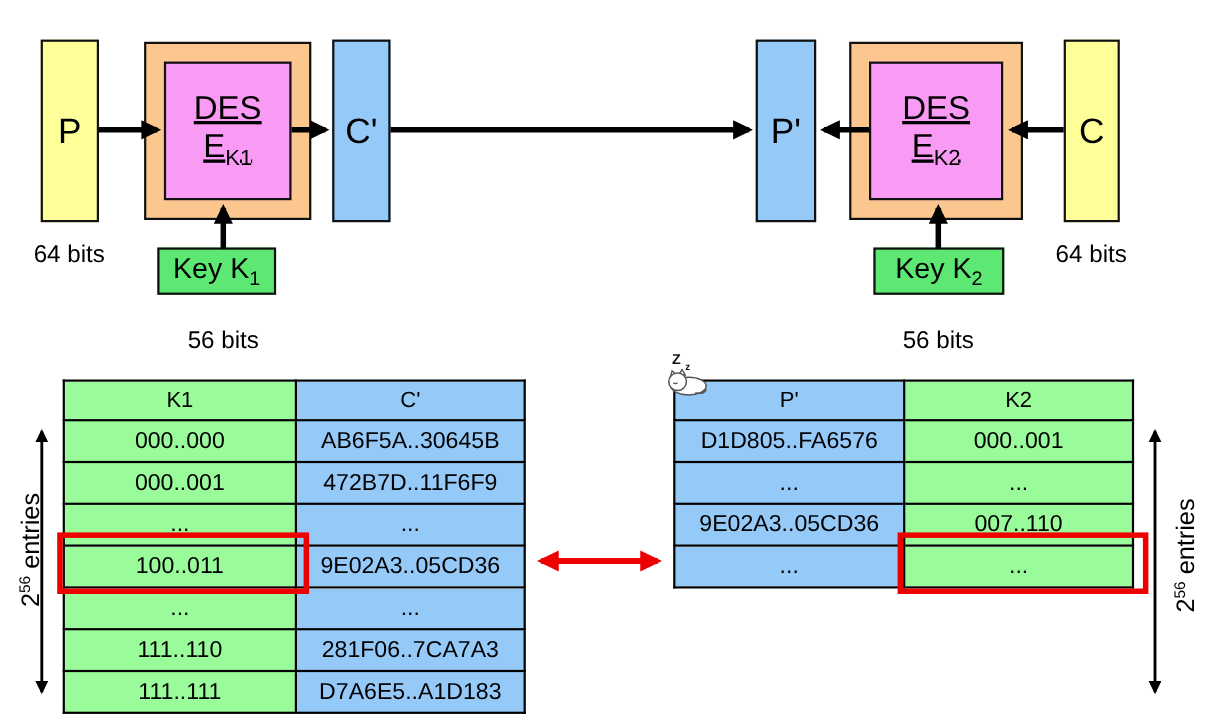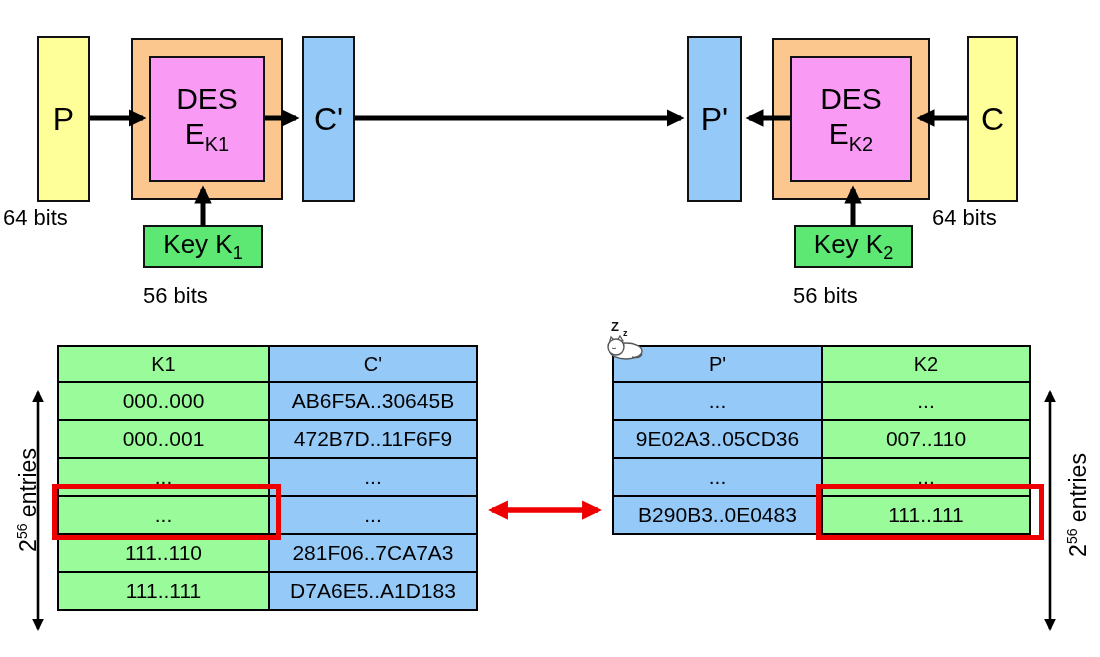--- a/index.html
+++ b/index.html
@@ -5,26 +5,26 @@
   html,body{margin:0;padding:0;background:#fff;}
   #canvas{
     position:relative;width:1100px;height:657px;background:#ffffff;
     font-family:"Liberation Sans", sans-serif;color:#000;overflow:hidden;
   }
   .box{
     position:absolute;box-sizing:border-box;border:2px solid #111;
     display:flex;align-items:center;justify-content:center;text-align:center;
   }
   .io-label{font-size:32px;}
-  .des-inner{font-size:30px;line-height:1.15;}
+  .des-inner{font-size:30px;line-height:1.15;text-decoration:underline;}
   .des-inner sub{font-size:20px;}
   .key-box{font-size:26px;}
   .key-box sub{font-size:18px;}
   .bits-label{
-    position:absolute;width:120px;font-size:22px;
+    position:absolute;width:120px;text-align:center;font-size:22px;margin-top:13px;
   }
   table.lookup{
     position:absolute;border-collapse:collapse;table-layout:fixed;
     font-size:21px;text-align:center;
   }
   table.lookup td{border:2px solid #000;padding:0;height:36px;overflow:hidden;}
   table.lookup tr.hdr td{height:34px;font-size:20px;}
   .green-cell{background:#99FB99;}
   .blue-cell{background:#94C9F8;}
   .red-frame{
@@ -68,21 +68,21 @@
     <div>
       <span>DES</span><br>
       <span>E</span><sub>K2</sub>
     </div>
   </div>
 
   <div class="box io-label" style="left:967px;top:36px;width:51px;height:166px;background:#FFFF99;">
     <span>C</span>
   </div>
 
-  <div class="box key-box" style="left:143px;top:225px;width:120px;height:43px;background:#5CE873;">
+  <div class="box key-box" style="left:143px;top:225px;width:108px;height:43px;background:#5CE873;">
     <span><span>Key K</span><sub>1</sub></span>
   </div>
   <div class="box key-box" style="left:794px;top:225px;width:119px;height:43px;background:#5CE873;">
     <span><span>Key K</span><sub>2</sub></span>
   </div>
 
   <div class="bits-label" style="left:3px;top:205px;">64 bits</div>
   <div class="bits-label" style="left:932px;top:205px;">64 bits</div>
   <div class="bits-label" style="left:143px;top:283px;">56 bits</div>
   <div class="bits-label" style="left:793px;top:283px;">56 bits</div>
@@ -137,20 +137,24 @@
     </tr>
     <tr>
       <td class="green-cell">000..001</td>
       <td class="blue-cell">472B7D..11F6F9</td>
     </tr>
     <tr>
       <td class="green-cell">...</td>
       <td class="blue-cell">...</td>
     </tr>
     <tr>
+      <td class="green-cell">100..011</td>
+      <td class="blue-cell">9E02A3..05CD36</td>
+    </tr>
+    <tr>
       <td class="green-cell">...</td>
       <td class="blue-cell">...</td>
     </tr>
     <tr>
       <td class="green-cell">111..110</td>
       <td class="blue-cell">281F06..7CA7A3</td>
     </tr>
     <tr>
       <td class="green-cell">111..111</td>
       <td class="blue-cell">D7A6E5..A1D183</td>
@@ -162,34 +166,34 @@
     <colgroup>
         <col style="width:209px">
         <col style="width:208px">
       </colgroup>
     <tbody>
         <tr class="hdr">
       <td class="blue-cell">P'</td>
       <td class="green-cell">K2</td>
     </tr>
     <tr>
+      <td class="blue-cell">D1D805..FA6576</td>
+      <td class="green-cell">000..001</td>
+    </tr>
+    <tr>
       <td class="blue-cell">...</td>
       <td class="green-cell">...</td>
     </tr>
     <tr>
       <td class="blue-cell">9E02A3..05CD36</td>
       <td class="green-cell">007..110</td>
     </tr>
     <tr>
       <td class="blue-cell">...</td>
       <td class="green-cell">...</td>
-    </tr>
-    <tr>
-      <td class="blue-cell">B290B3..0E0483</td>
-      <td class="green-cell">111..111</td>
     </tr>
   </tbody>
     </table>
 
   <div class="red-frame" style="left:52px;top:484px;width:219px;height:46px;"></div>
   <div class="red-frame" style="left:816px;top:484px;width:218px;height:46px;"></div>
 
   <div class="entries-label" style="left:-58px;top:485px;">
     <span>2</span><sup>56</sup><span> entries</span>
   </div>

